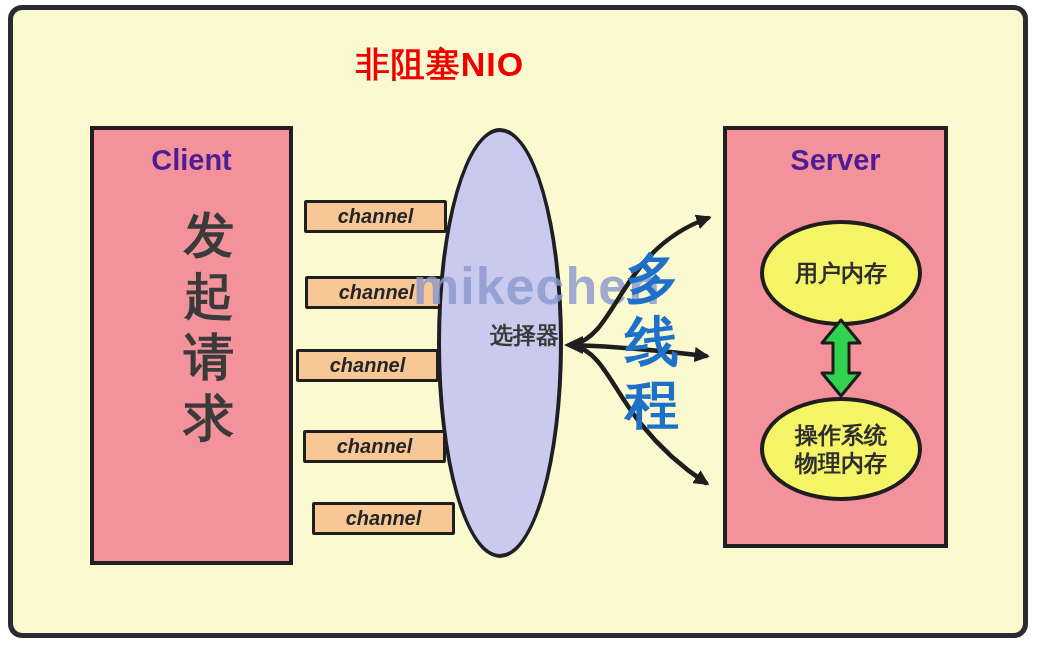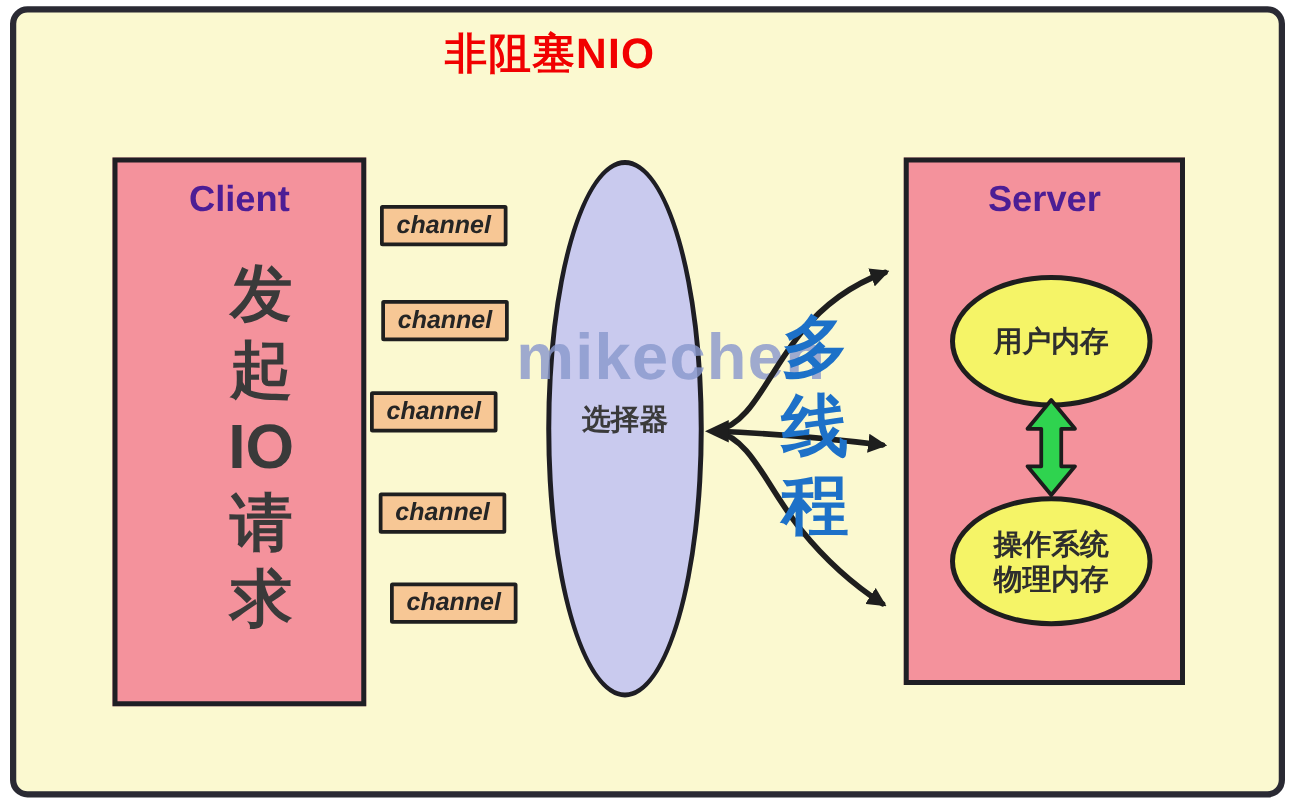--- a/index.html
+++ b/index.html
@@ -7,21 +7,21 @@
   body {
     font-family: "Liberation Sans", "DejaVu Sans", sans-serif;
     width: 1037px; height: 648px; position: relative; overflow: hidden;
   }
   .canvas { position: absolute; left: 0; top: 0; width: 1037px; height: 648px; background: #ffffff; }
   .frame {
     position: absolute; left: 8px; top: 5px; width: 1020px; height: 633px;
     background: #FBF9D0; border: 5px solid #2A2A33; border-radius: 14px;
   }
   .diagram-title {
-    position: absolute; left: 0; top: 20px; width: 864px;
+    position: absolute; left: 0; top: 42px; width: 864px;
     text-align: center; font-size: 34px; font-weight: bold; color: #F10000;
     letter-spacing: 1px;
     padding-left: 16px;
   }
   
   .big-box {
     position: absolute; background: #F4929C; border: 4px solid #1F1F24;
   }
   .client-box { left: 90px; top: 126px; width: 203px; height: 439px; }
   .server-box { left: 723px; top: 126px; width: 225px; height: 422px; }
@@ -30,38 +30,38 @@
     text-align: center; font-size: 29px; font-weight: bold; color: #4c1d95;
   }
   .client-request {
     position: absolute; left: 115px; top: 75px; transform: translateX(-50%);
     text-align: center; font-size: 50px; line-height: 61px;
     font-weight: bold; color: #3A3A3A; white-space: nowrap;
   }
   .client-request span { display: block; }
   
   .channel {
-    position: absolute; width: 102px; height: 33px;
+    position: absolute; width: 143px; height: 33px;
     background: #F7C795; border: 3px solid #1F1F1F; border-radius: 2px;
     display: flex; align-items: center; justify-content: center;
-    font-size: 20px; font-weight: bold; font-style: italic; color: #252525;
+    font-size: 20px; font-weight: bold; font-style: italic; color: #252525; margin-top: 36px;
   }
   .ch1 { left: 304px; top: 164px; }
   .ch2 { left: 305px; top: 240px; }
   .ch3 { left: 296px; top: 313px; }
   .ch4 { left: 303px; top: 394px; }
   .ch5 { left: 312px; top: 466px; }
   
   .selector-ellipse {
     position: absolute; left: 437px; top: 128px; width: 126px; height: 430px;
     background: #C9CAEE; border: 4px solid #1E1E24; border-radius: 50%;
     z-index: 1;
   }
   .selector-label {
-    position: absolute; left: 0; top: 190px; width: 100%; text-align: center;
+    position: absolute; left: 0; top: 190px; width: 100%; text-align: right;
     color: #3A3A3A; font-weight: bold; z-index: 2;
   }
   .selector-label .zh { display: block; font-size: 23px; line-height: 26px; }
   .selector-label .en { display: block; font-size: 24px; line-height: 27px; }
   
   .watermark {
     position: absolute; left: 413px; top: 256px; font-size: 52px; font-weight: bold;
     color: rgba(138, 152, 205, 0.82); letter-spacing: 1px; z-index: 2;
     white-space: nowrap;
   }
@@ -89,21 +89,20 @@
 <div class="canvas">
   <div class="frame"></div>
 
   <div class="diagram-title">非阻塞NIO</div>
 
   <div class="big-box client-box">
     <div class="box-title">Client</div>
     <div class="client-request">
       <span>发</span>
       <span>起</span>
-      <span>IO</span>
       <span>请</span>
       <span>求</span>
     </div>
   </div>
 
   <div class="channel ch1">channel</div>
   <div class="channel ch2">channel</div>
   <div class="channel ch3">channel</div>
   <div class="channel ch4">channel</div>
   <div class="channel ch5">channel</div>

